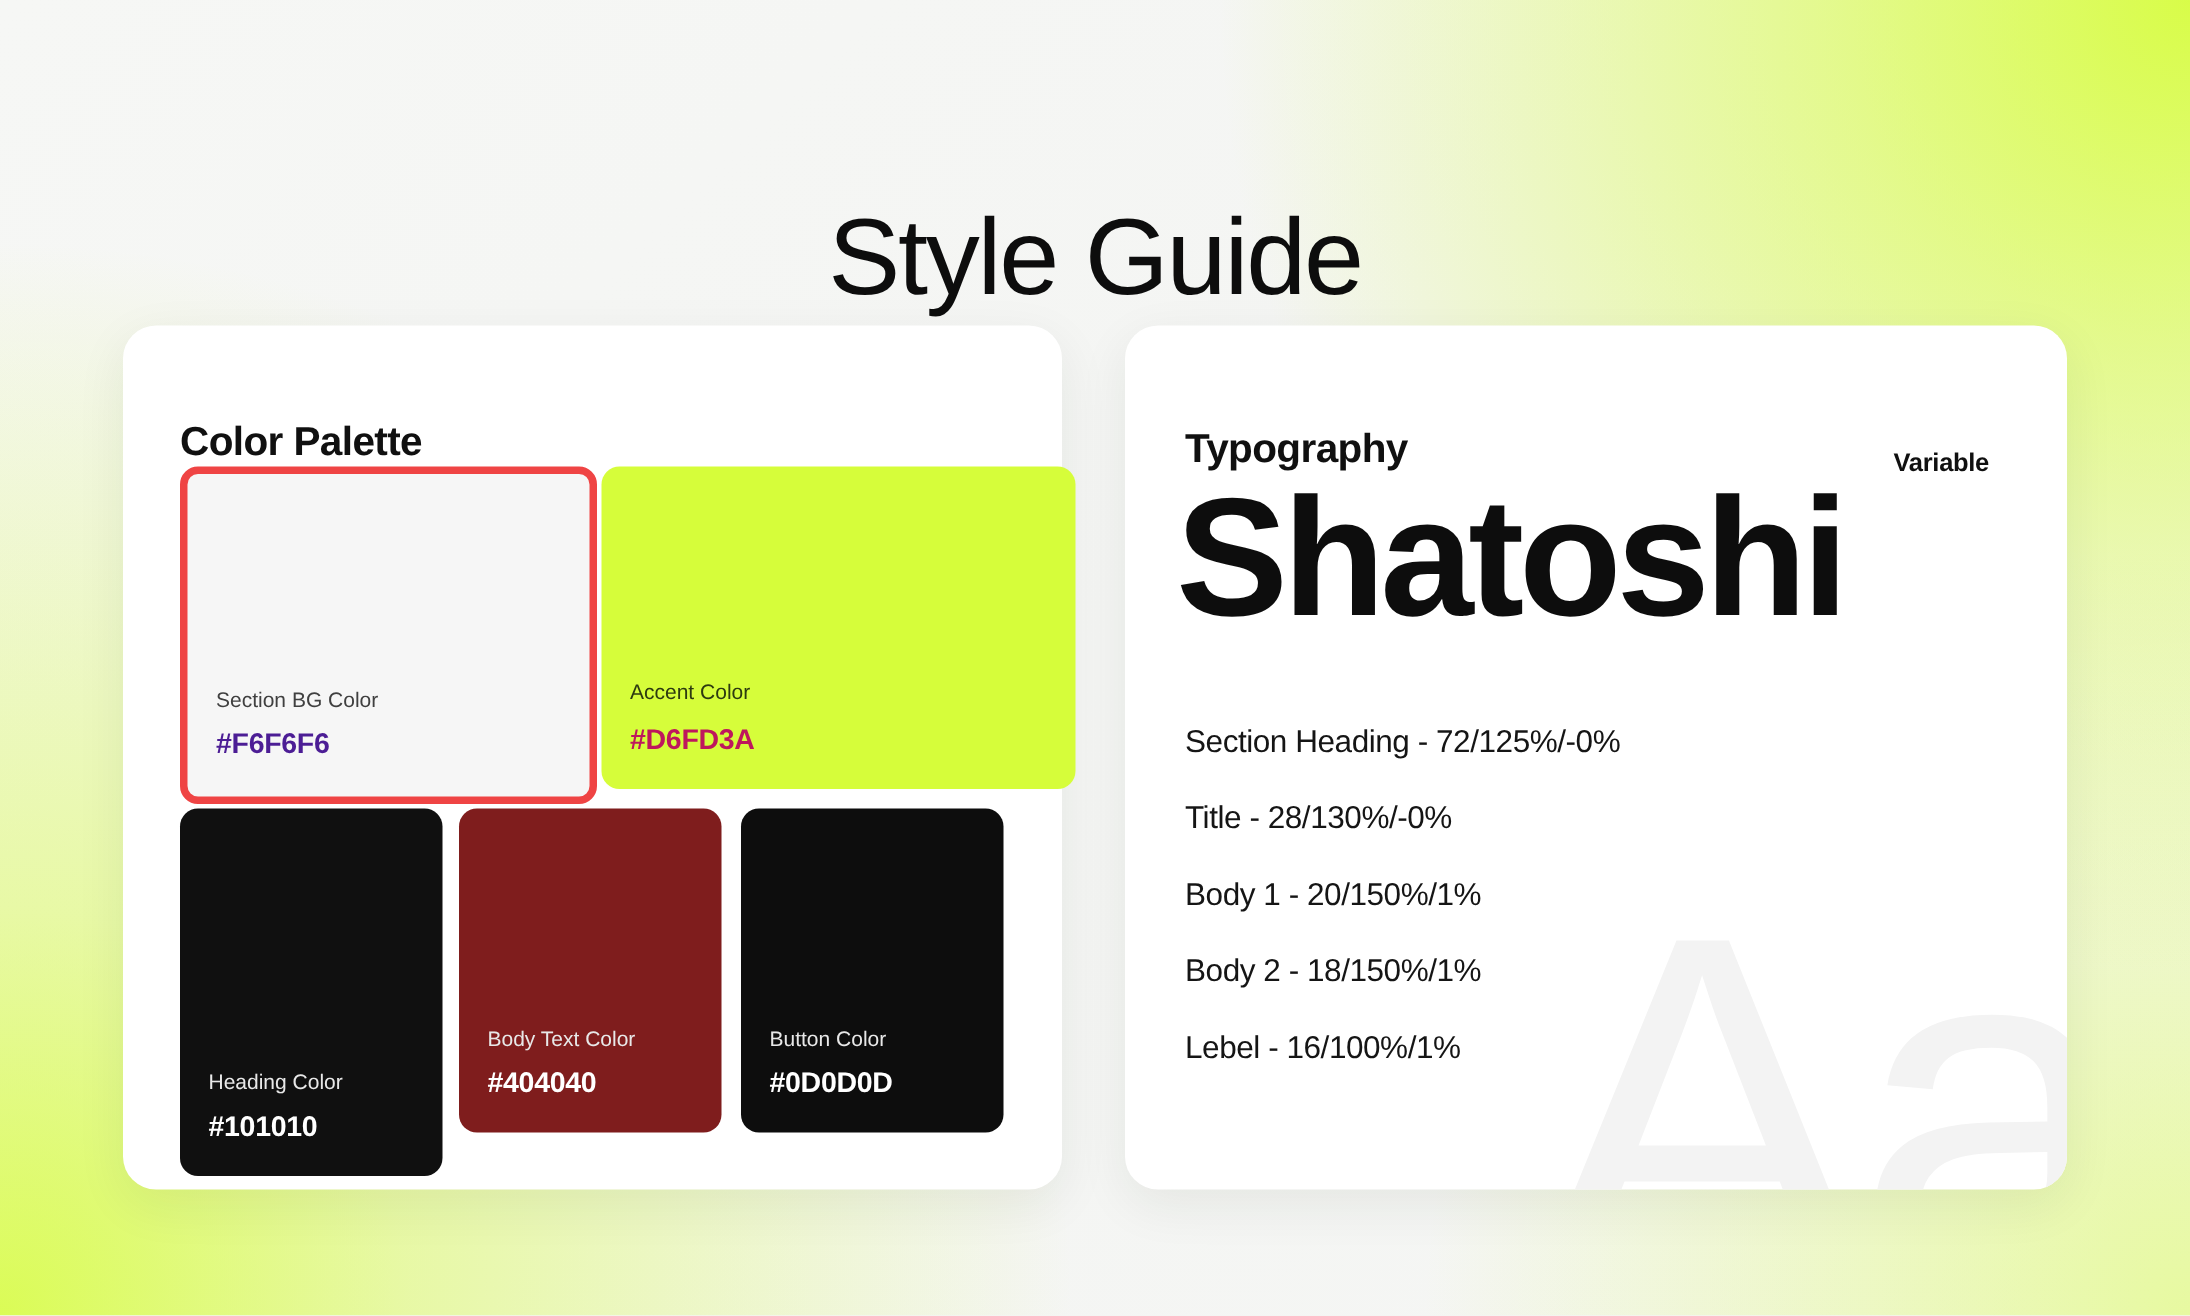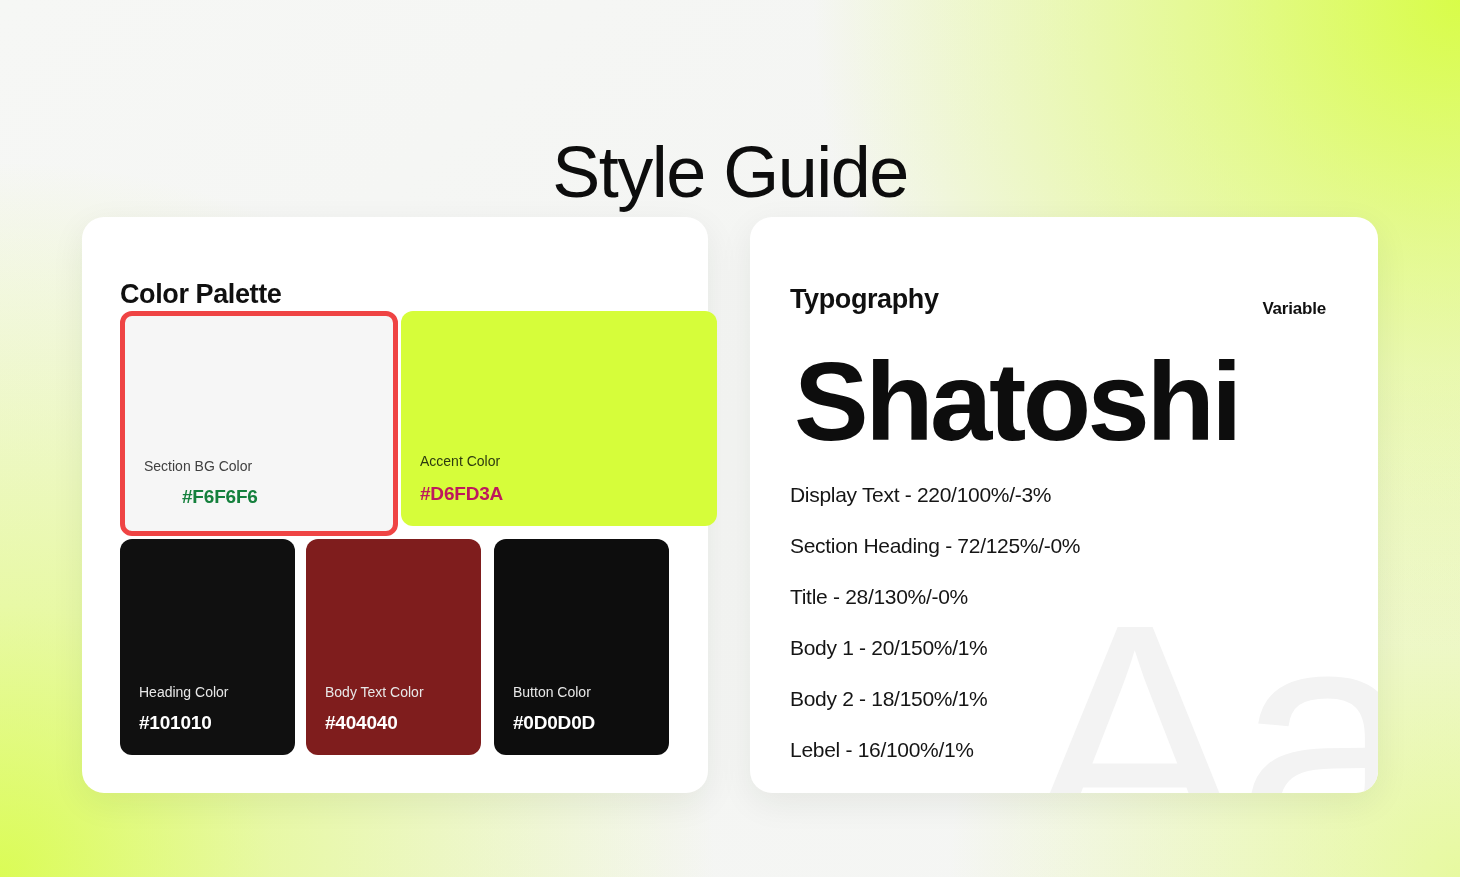--- a/index.html
+++ b/index.html
@@ -102,32 +102,32 @@
     letter-spacing: -0.2px;
   }
 
   
   #swatch-section-bg {
     left: 38px; top: 94px; width: 268px; height: 215px;
     background: #f6f6f6;
     border: 5px solid #ef4444;
   }
   #swatch-section-bg .sw-label { bottom: 56px; color: #404040; }
-  #swatch-section-bg .sw-hex { bottom: 22px; color: #15803d; margin-left: 38px; }
+  #swatch-section-bg .sw-hex { bottom: 22px; color: #4c1d95; }
 
   #swatch-accent {
     left: 319px; top: 94px; width: 316px; height: 215px;
     background: #d6fd3a;
   }
   #swatch-accent .sw-label { bottom: 56px; color: #2d3a10; }
   #swatch-accent .sw-hex { bottom: 20px; color: #be185d; }
 
   
   #swatch-heading {
-    left: 38px; top: 322px; width: 175px; height: 216px;
+    left: 38px; top: 322px; width: 175px; height: 245px;
     background: #101010;
   }
   #swatch-body {
     left: 224px; top: 322px; width: 175px; height: 216px;
     background: #7f1d1d;
   }
   #swatch-button {
     left: 412px; top: 322px; width: 175px; height: 216px;
     background: #0d0d0d;
   }
@@ -146,28 +146,27 @@
     font-size: 330px;
     line-height: 330px;
     font-weight: 400;
     color: #f3f3f3;
     letter-spacing: -8px;
     user-select: none;
   }
 
   .font-name {
     position: absolute;
-    left: 44px;
+    left: 34px;
     top: 90px;
     font-size: 112px;
     line-height: 130px;
     font-weight: 700;
     letter-spacing: -3.5px;
     color: #0d0d0d;
-    margin-top: 30px;
   }
 
   .variable-tag {
     position: absolute;
     right: 52px;
     top: 82px;
     font-size: 17px;
     font-weight: 700;
     color: #101010;
     letter-spacing: -0.2px;
@@ -227,21 +226,20 @@
 
   <section class="card" id="type-card">
     <div class="watermark">Aa</div>
 
     <h2 class="card-title">Typography</h2>
 
     <div class="variable-tag">Variable</div>
     <div class="font-name">Shatoshi</div>
 
     <div class="type-list">
-      <div class="type-row">Display Text - 220/100%/-3%</div>
       <div class="type-row">Section Heading - 72/125%/-0%</div>
       <div class="type-row">Title - 28/130%/-0%</div>
       <div class="type-row">Body 1 - 20/150%/1%</div>
       <div class="type-row">Body 2 - 18/150%/1%</div>
       <div class="type-row">Lebel - 16/100%/1%</div>
     </div>
   </section>
 
 </div>
 

